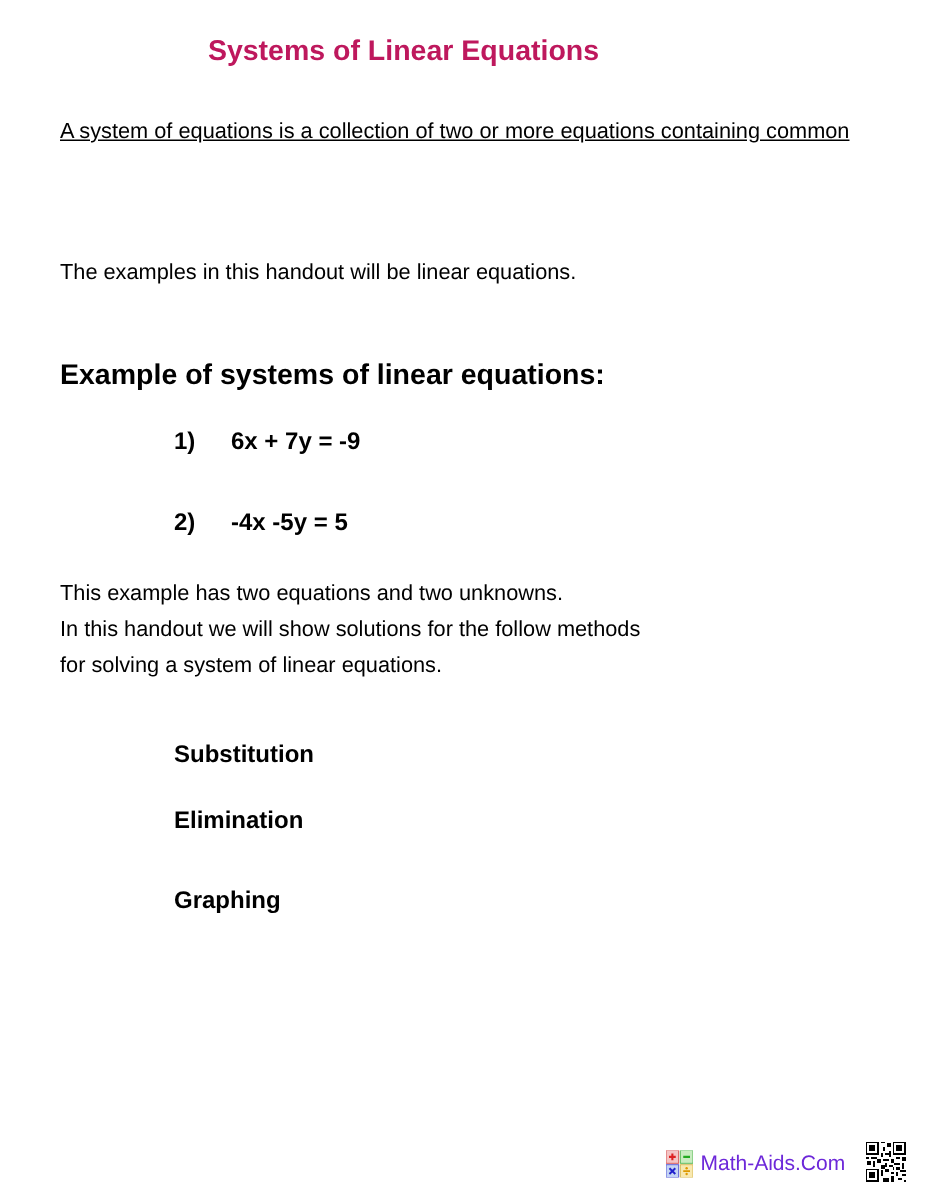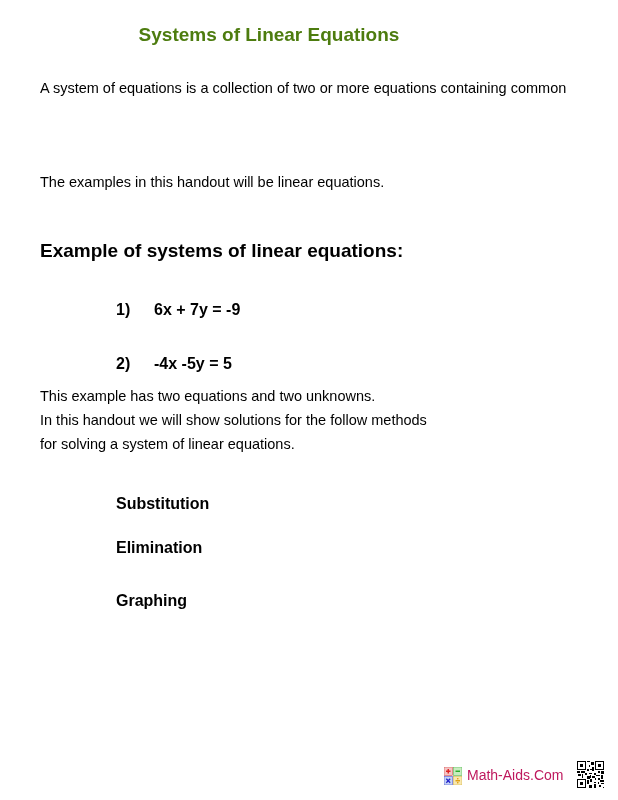--- a/index.html
+++ b/index.html
@@ -2,38 +2,38 @@
 <html><head>
   <meta charset="utf-8">
   <style>
     html, body { margin: 0; padding: 0; background: #ffffff; }
     body {
       width: 618px; height: 800px; position: relative; overflow: hidden;
       font-family: "Liberation Sans", sans-serif; color: #000;
     }
     .title {
       position: absolute; left: 0; top: 24px; width: 538px; text-align: center;
-      font-size: 19px; font-weight: bold; color: #4d7c0f;
+      font-size: 19px; font-weight: bold; color: #be185d;
     }
     .p { position: absolute; left: 40px; font-size: 14.5px; line-height: 24px; margin: 0; }
     .line { display: block; white-space: nowrap; }
     .heading { position: absolute; left: 40px; font-size: 19px; font-weight: bold; }
-    .eq { position: absolute; left: 116px; font-size: 16px; font-weight: bold; white-space: nowrap; margin-top: 15px; }
+    .eq { position: absolute; left: 116px; font-size: 16px; font-weight: bold; white-space: nowrap; }
     .eq .num { display: inline-block; width: 38px; }
     .method { position: absolute; left: 116px; font-size: 16px; font-weight: bold; }
     .footer-logo { position: absolute; left: 444px; top: 767px; width: 18px; height: 18px; }
-    .footer-text { position: absolute; left: 467px; top: 767px; font-size: 14px; color: #be185d; }
+    .footer-text { position: absolute; left: 467px; top: 767px; font-size: 14px; color: #6d28d9; }
     .qr { position: absolute; left: 577px; top: 761px; width: 27px; height: 27px; }
   </style>
 </head>
 <body>
 
 <div class="title">Systems of Linear Equations</div>
 
-<div class="p" style="top:76px;">
+<div class="p" style="top:76px;text-decoration:underline;">
   <span class="line">A system of equations is a collection of two or more equations containing common</span>
 </div>
 
 <div class="p" style="top:170px;">
   <span class="line">The examples in this handout will be linear equations.</span>
 </div>
 
 <div class="heading" style="top:240px;">Example of systems of linear equations:</div>
 
 <div class="eq" style="top:286px;">

